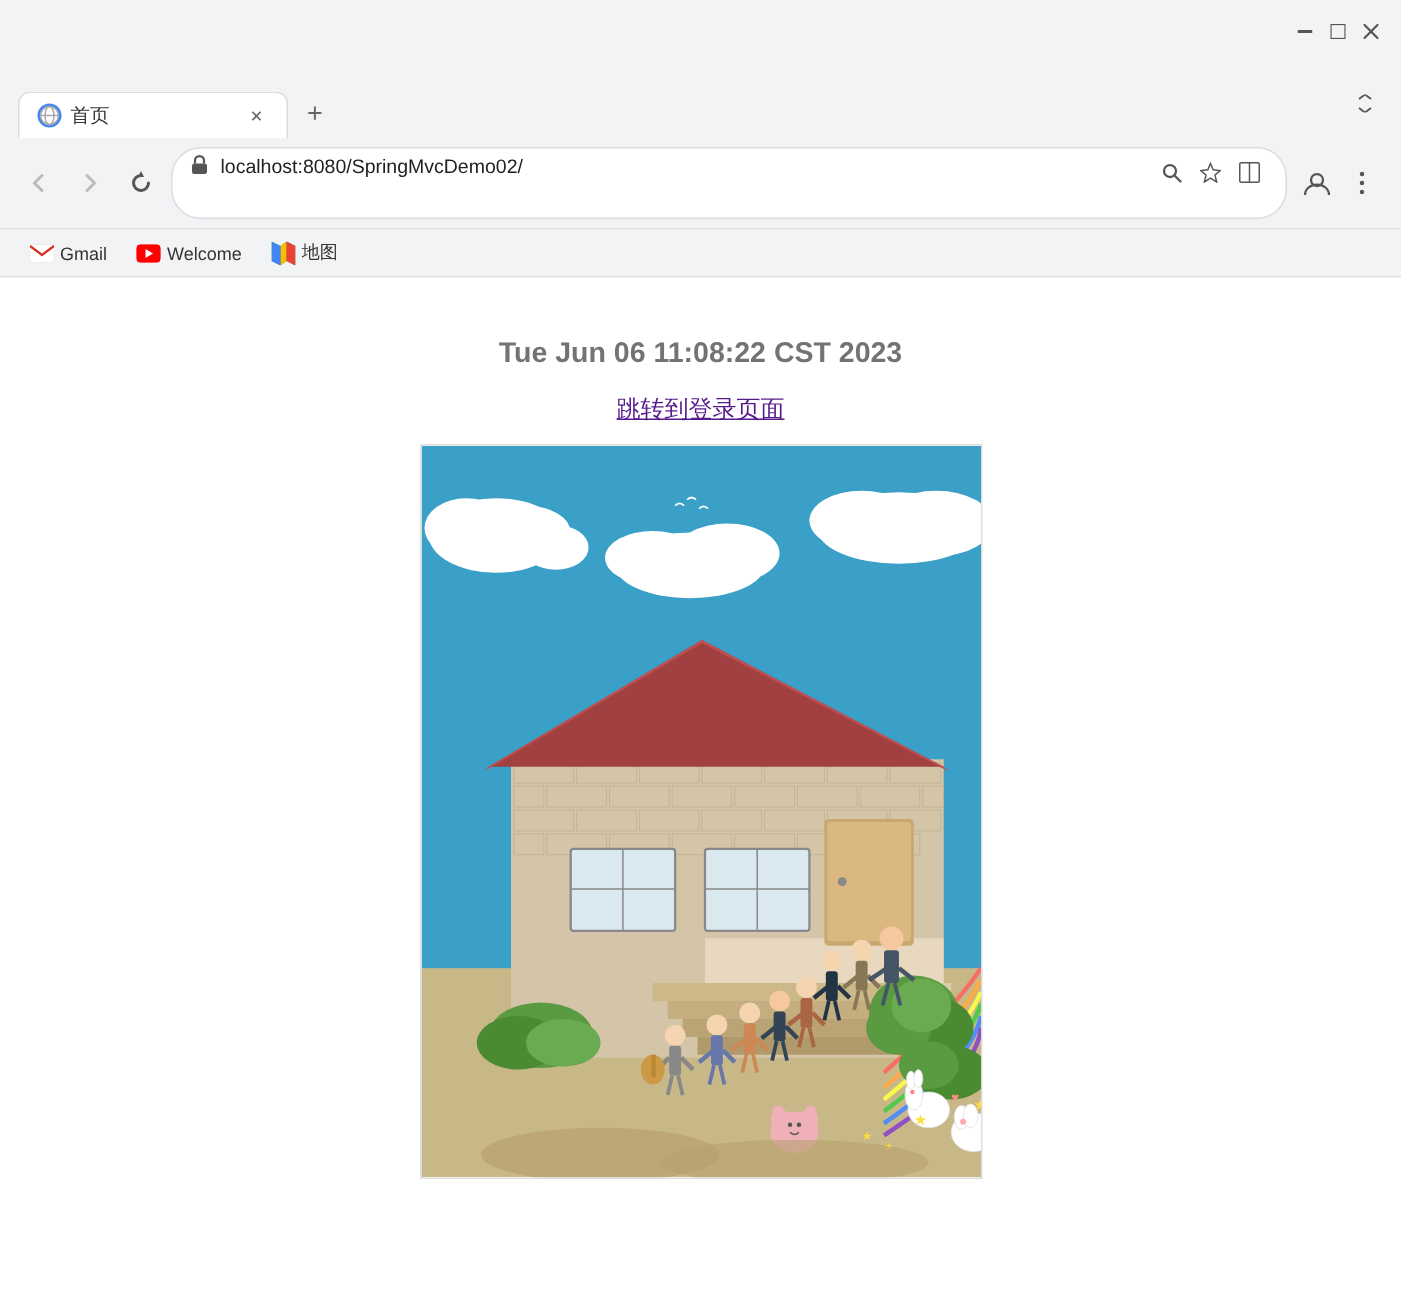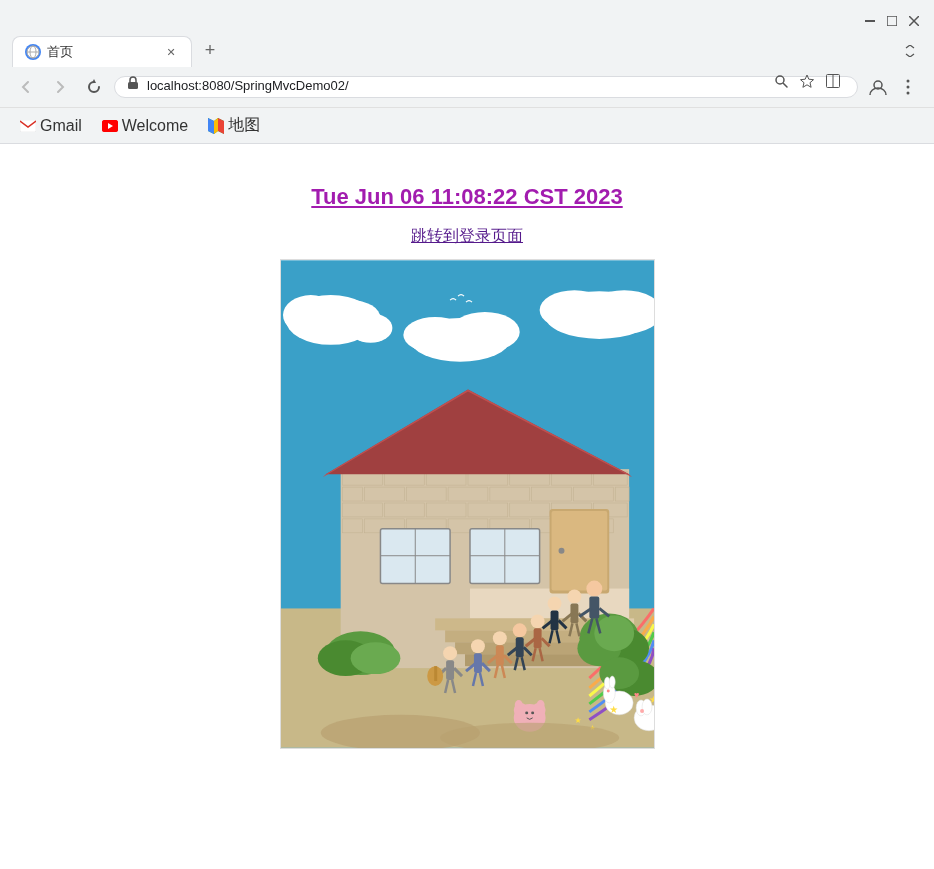--- a/index.html
+++ b/index.html
@@ -37,22 +37,23 @@
       align-items: center;
       justify-content: center;
       font-size: 11px;
       color: #555;
       cursor: pointer;
     }
 
     
     .tab-bar {
       display: flex;
-      align-items: center;
+      align-items: flex-start;
       padding: 0 12px;
+      margin-top: 25px;
     }
     .tab {
       display: flex;
       align-items: center;
       gap: 6px;
       background: #fff;
       border-radius: 8px 8px 0 0;
       padding: 6px 12px;
       font-size: 13px;
       color: #333;
@@ -121,27 +122,27 @@
       align-items: center;
       justify-content: center;
       cursor: pointer;
       font-size: 14px;
       color: #555;
     }
     .nav-btn.disabled { color: #bbb; cursor: default; }
     .address-bar {
       flex: 1;
       display: flex;
-      align-items: flex-end;
+      align-items: flex-start;
       background: #fff;
       border: 1px solid #dadce0;
       border-radius: 20px;
       padding: 4px 12px;
       gap: 8px;
-      height: 22px;
+      height: 48px;
     }
     .lock-icon {
       font-size: 12px;
       color: #555;
     }
     .url-text {
       flex: 1;
       font-size: 13px;
       color: #202124;
     }
@@ -178,43 +179,42 @@
       background: #f1f3f4;
       border-top: 1px solid #e0e0e0;
     }
     .bookmark-item {
       display: flex;
       align-items: center;
       gap: 4px;
       padding: 3px 8px;
       border-radius: 4px;
       cursor: pointer;
-      font-size: 16px;
+      font-size: 12px;
       color: #333;
     }
 
     
     .page-content {
       background: #fff;
       min-height: 760px;
       text-align: center;
       padding: 40px 20px 20px 20px;
     }
     .page-heading {
       font-size: 40px;
       font-weight: bold;
       color: #000;
       margin-bottom: 20px;
     }
     .page-date {
-      font-size: 22px;
+      font-size: 19px;
       font-weight: bold;
-      color: #a21caf;
+      color: #737373;
       margin-bottom: 16px;
-      text-decoration: underline;
     }
     .page-link {
       display: inline-block;
       font-size: 16px;
       color: #551a8b;
       text-decoration: underline;
       margin-bottom: 12px;
       cursor: pointer;
     }
 

